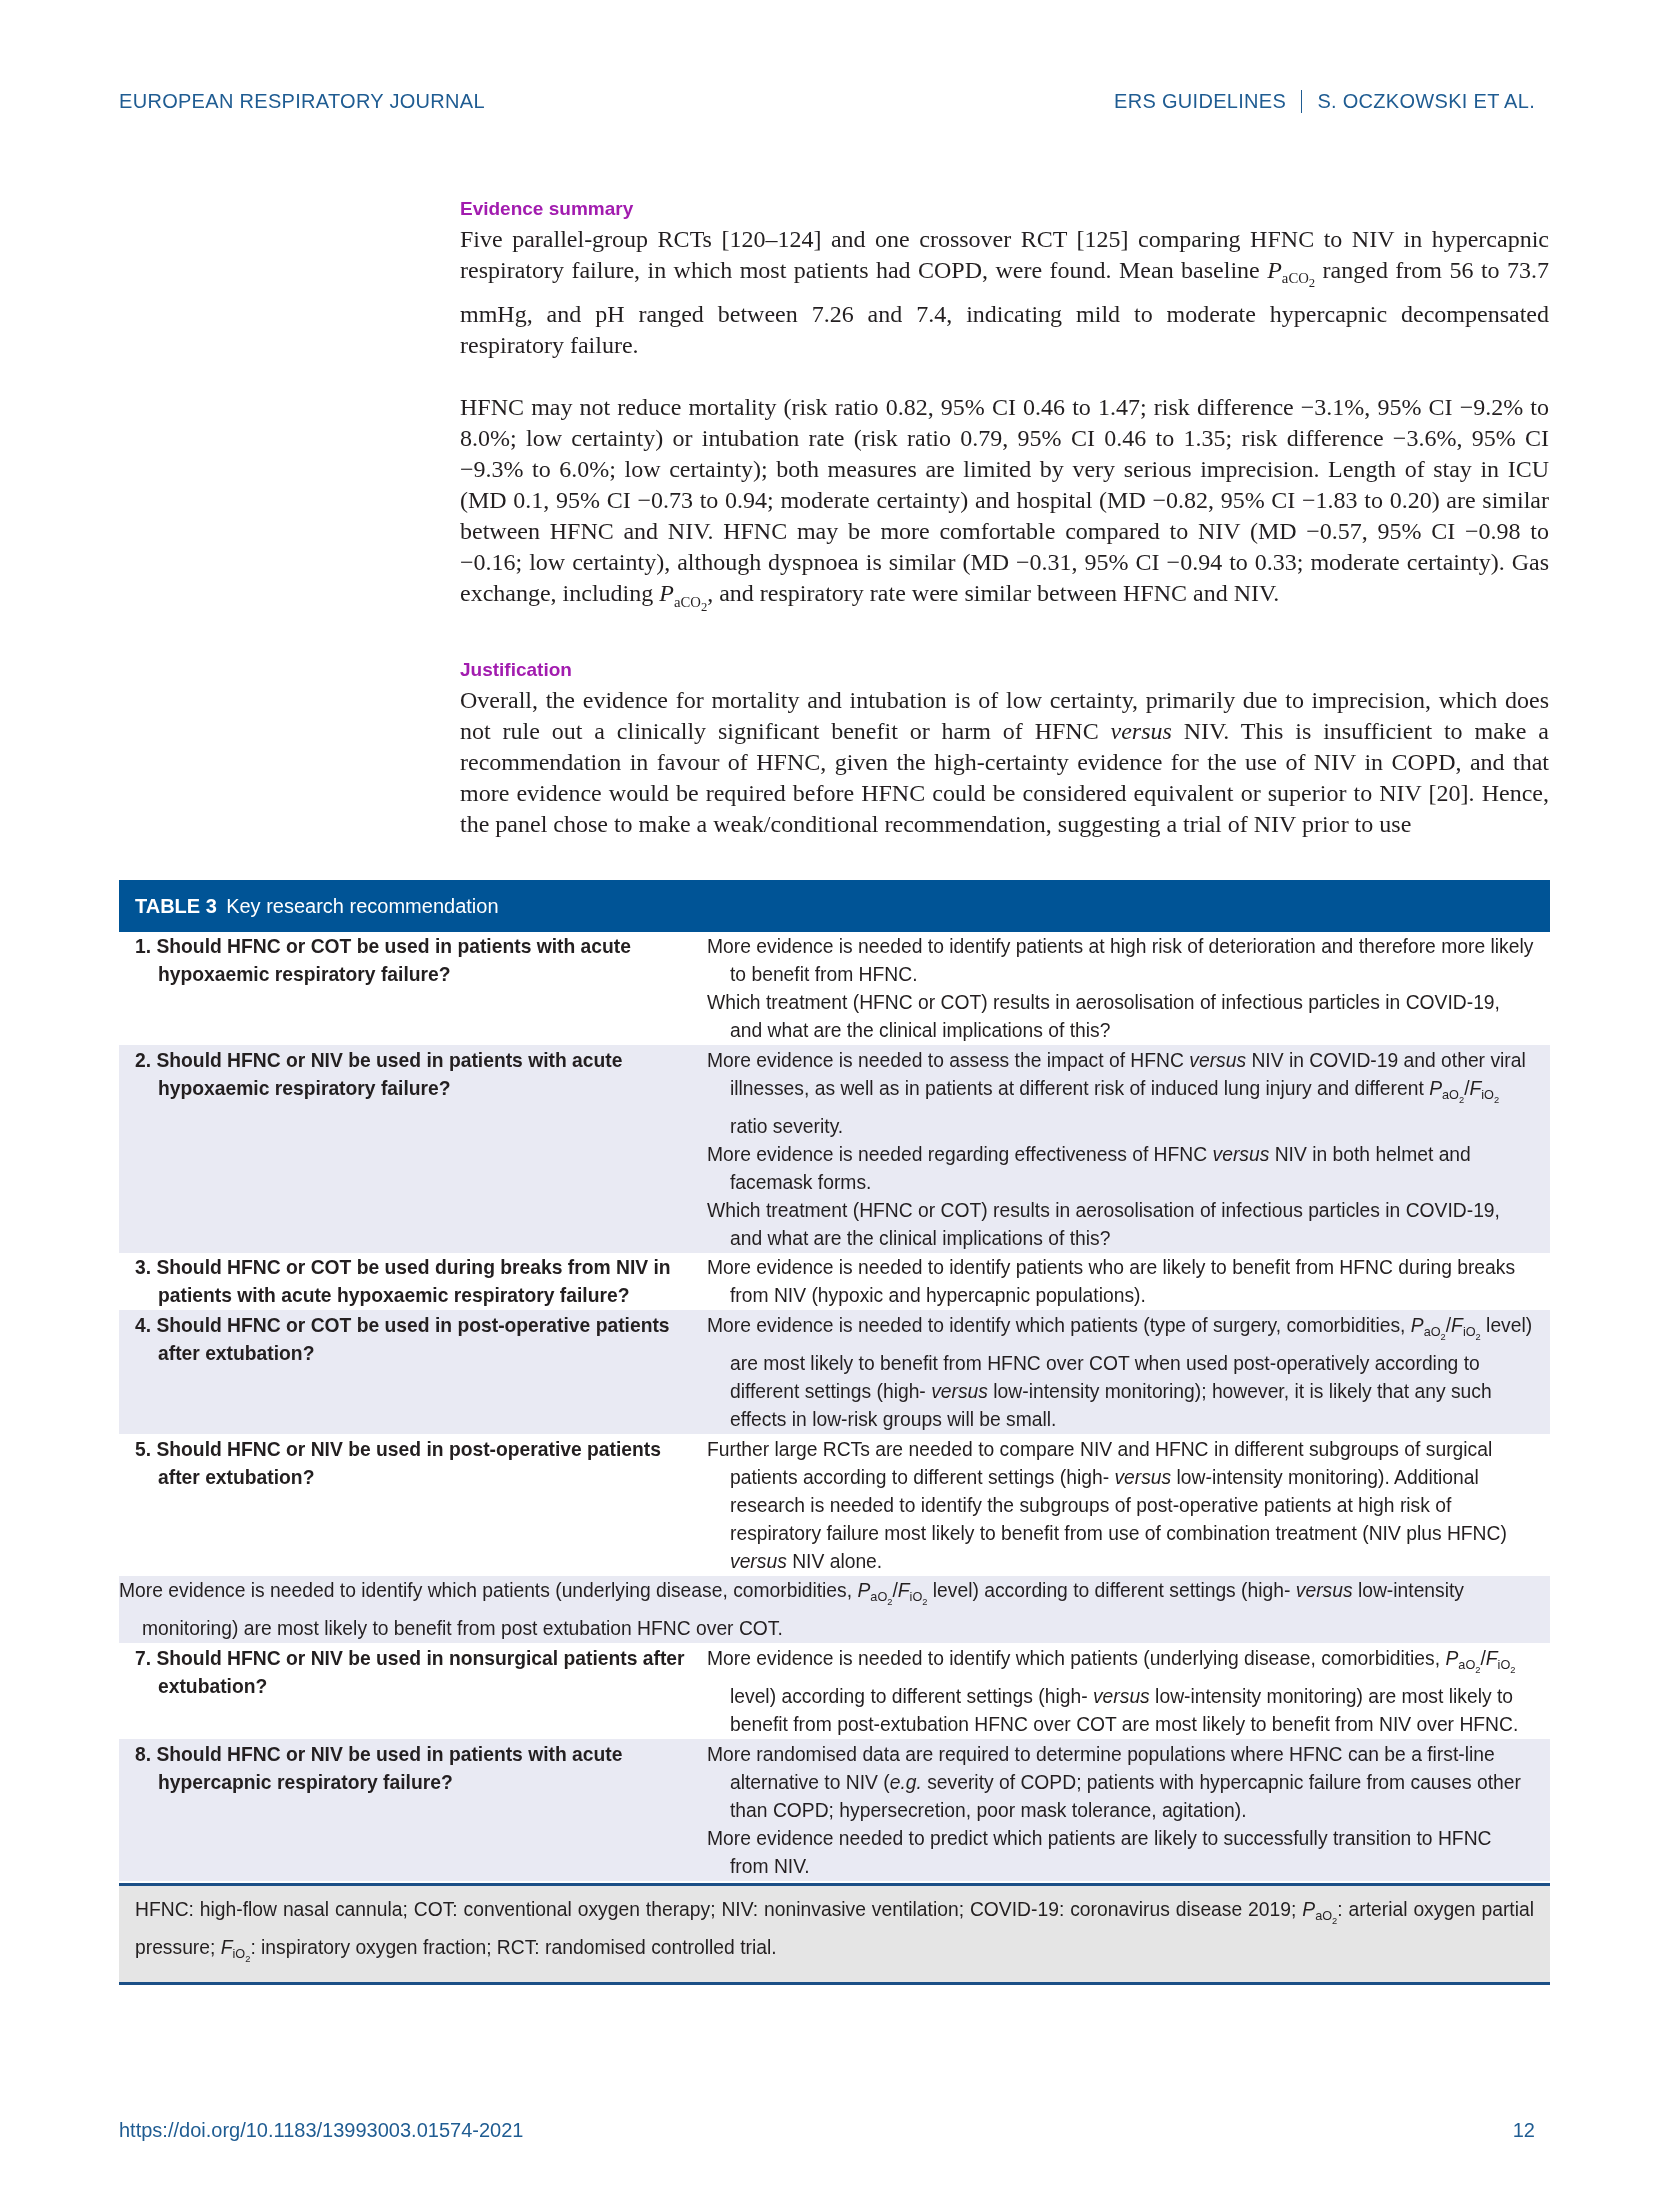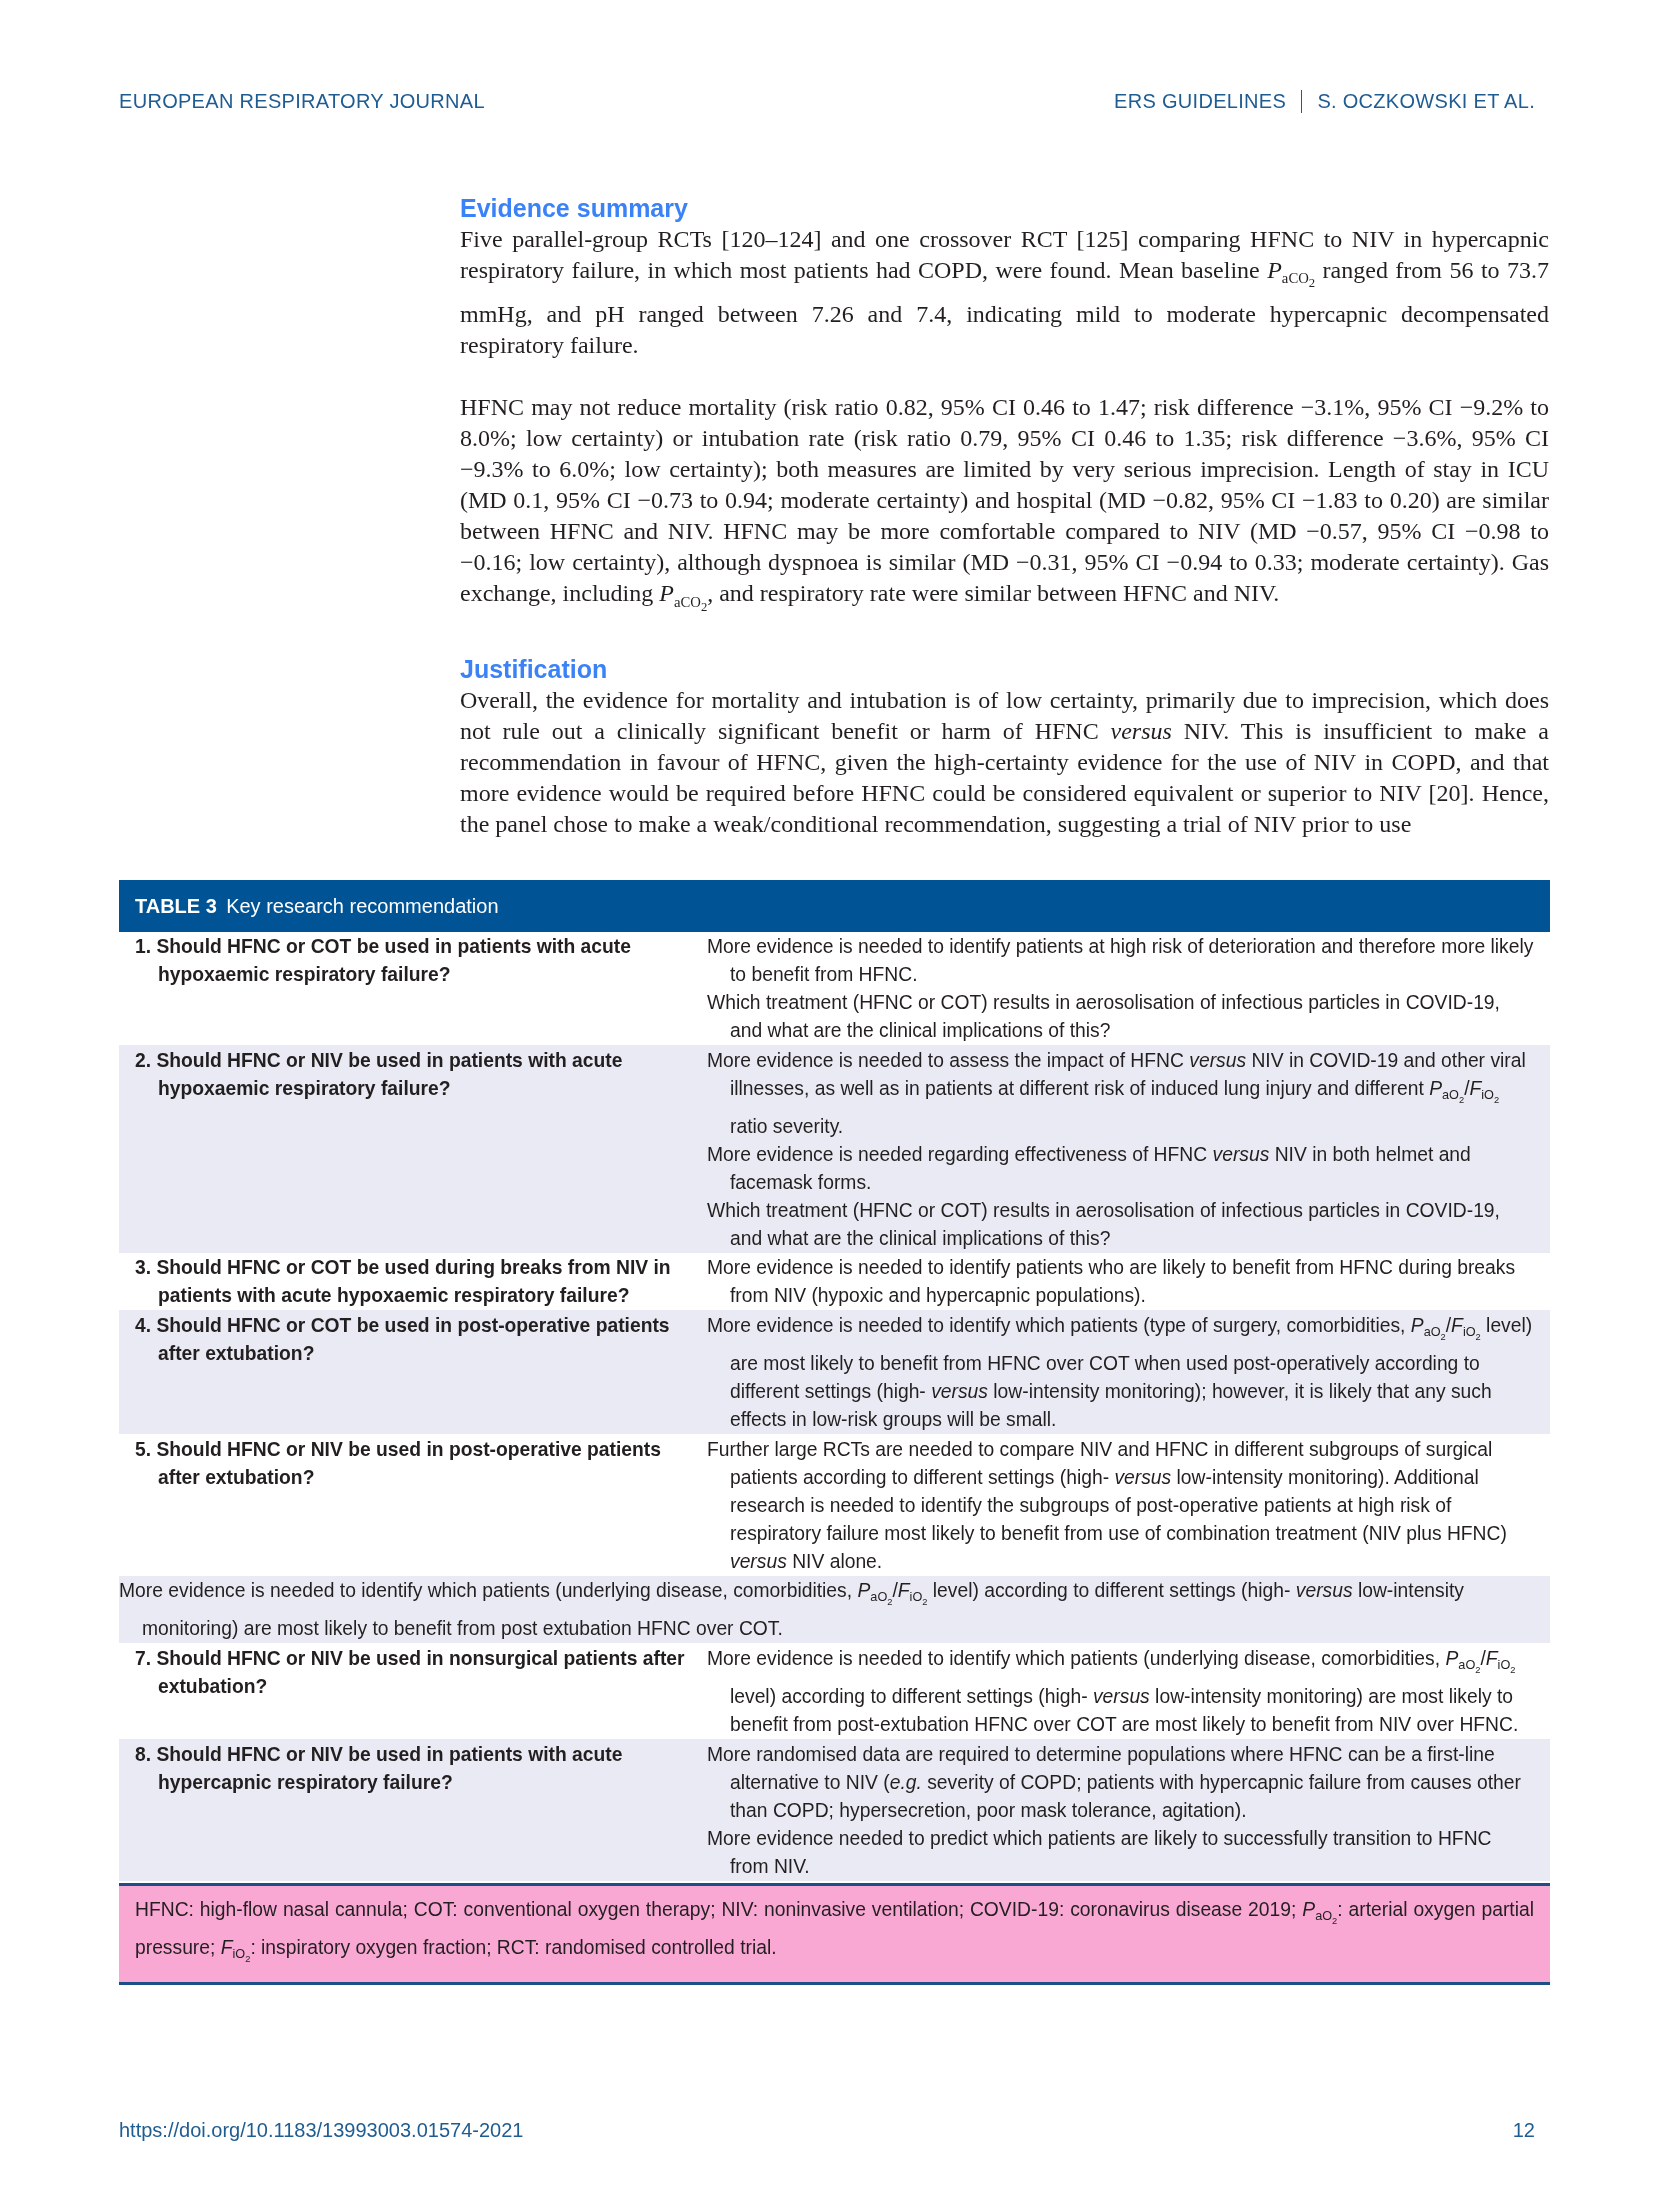--- a/index.html
+++ b/index.html
@@ -2,35 +2,35 @@
 <html style="font-size:10.7px"><head>
 <meta charset="utf-8">
 <style>
   html, body { margin: 0; padding: 0; background: #ffffff; }
   body { width: 1654px; height: 2205px; position: relative; overflow: hidden; }
   .running-head { position: absolute; top: 90px; font-family: "Liberation Sans", sans-serif; font-size: 20px; color: #1f5c92; letter-spacing: 0.3px; }
   .rh-left { left: 119px; }
   .rh-right { right: 119px; display: flex; align-items: center; gap: 15px; }
   .rh-sep { display: inline-block; width: 1.3px; height: 23px; background: #1f5c92; }
   .body-col { position: absolute; left: 460px; width: 1089px; font-family: "Liberation Serif", serif; font-size: 24px; line-height: 31px; color: #231f20; text-align: justify; }
-  .section-heading { font-family: "Liberation Sans", sans-serif; font-size: 25px; color: #3b82f6; line-height: 31px; margin: 0; }
+  .section-heading { font-family: "Liberation Sans", sans-serif; font-size: 19px; color: #a21caf; line-height: 31px; margin: 0; }
   .para { margin: 0; }
   .sub { font-size: 14.7px; vertical-align: -5.3px; }
   .ital { font-style: italic; }
   .table3 { position: absolute; left: 119px; width: 1431px; top: 880px; font-family: "Liberation Sans", sans-serif; font-size: 19.3px; line-height: 28px; color: #231f20; }
   .table-caption { background: #005496; color: #ffffff; height: 52px; display: flex; align-items: center; padding-left: 16px; font-size: 20px; }
   .table-caption .cap-label { font-weight: bold; margin-right: 9.3px; }
   .trow { display: flex; padding: 1.3px 0 0 0; }
   .trow.shaded { background: #e9eaf3; }
   .q-cell { width: 588px; padding-left: 16px; padding-right: 9.3px; box-sizing: border-box; font-weight: bold; }
   .q-line { padding-left: 23px; text-indent: -23px; }
   .a-cell { flex: 1; padding-right: 16px; box-sizing: border-box; }
   .a-item { padding-left: 23px; text-indent: -23px; }
   .table-rule { height: 3.3px; background: #1b4f86; margin-top: 2.7px; }
-  .table-footnote { background: #f9a8d4; padding: 9.3px 16px 9.3px 16px; text-align: justify; line-height: 28px; }
+  .table-footnote { background: #e5e5e5; padding: 9.3px 16px 9.3px 16px; text-align: justify; line-height: 28px; }
   .table-rule-bottom { height: 2.7px; background: #1b4f86; }
   .footer { position: absolute; top: 2119px; font-family: "Liberation Sans", sans-serif; font-size: 20px; color: #1f5c92; }
   .footer-left { left: 119px; }
   .footer-right { right: 119px; }
   .fsub { font-size: 12.7px; vertical-align: -4px; }
 </style>
 </head>
 <body>
 
 <div class="running-head rh-left">EUROPEAN RESPIRATORY JOURNAL</div>

